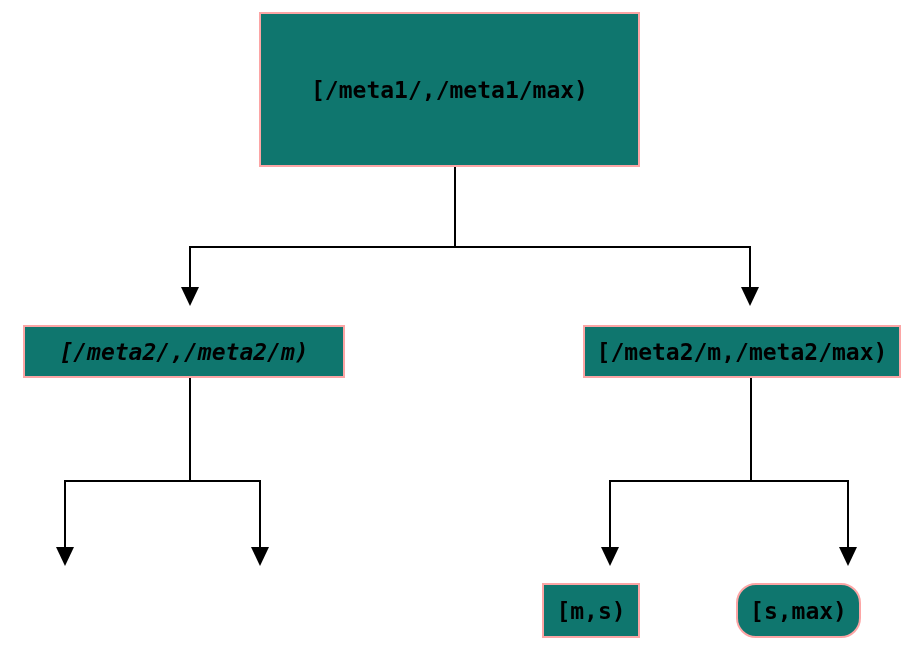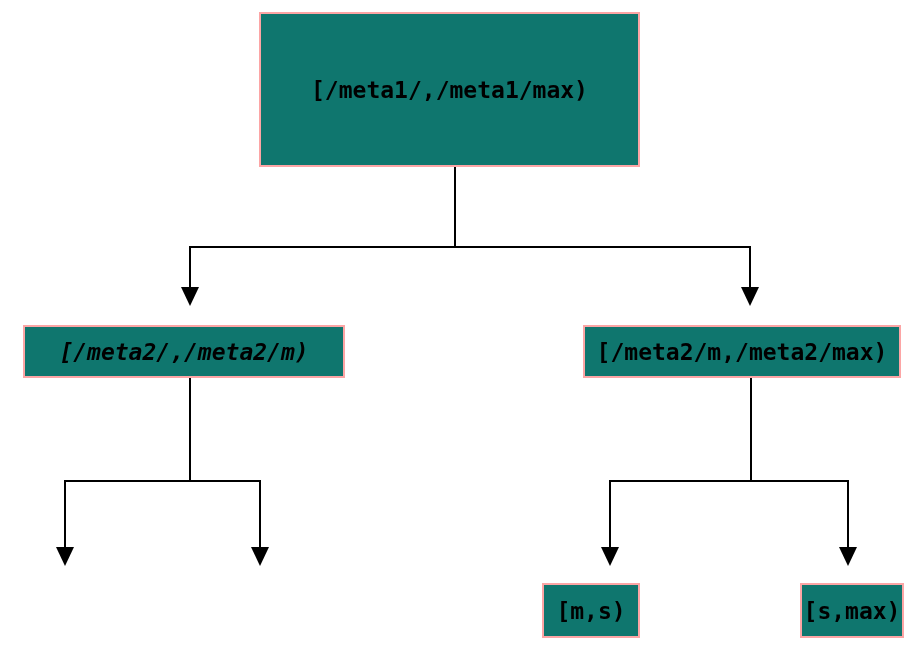--- a/index.html
+++ b/index.html
@@ -42,21 +42,21 @@
     border-top: 19px solid #000000;
   }
 
   
   #n-root   { left: 259px; top: 12px;  width: 381px; height: 155px; }
   #n-mid-l  { left: 23px;  top: 325px; width: 322px; height: 53px; font-style: italic; }
   #n-mid-r  { left: 583px; top: 325px; width: 318px; height: 53px; }
   #n-leaf-1 { left: 8px;   top: 583px; width: 99px;  height: 55px; }
   #n-leaf-2 { left: 204px; top: 583px; width: 98px;  height: 55px; }
   #n-leaf-3 { left: 542px; top: 583px; width: 98px;  height: 55px; }
-  #n-leaf-4 { left: 800px; top: 583px; width: 104px; height: 55px; }
+  #n-leaf-4 { left: 736px; top: 583px; width: 125px; height: 55px; border-radius: 20px; }
 
   
   #e-root-stem   { left: 454px; top: 167px; width: 2px;   height: 80px; }
   #e-root-bar    { left: 189px; top: 246px; width: 562px; height: 2px; }
   #e-root-drop-l { left: 189px; top: 246px; width: 2px;   height: 42px; }
   #e-root-drop-r { left: 749px; top: 246px; width: 2px;   height: 42px; }
   #a-root-l      { left: 181px; top: 287px; }
   #a-root-r      { left: 741px; top: 287px; }
 
   

